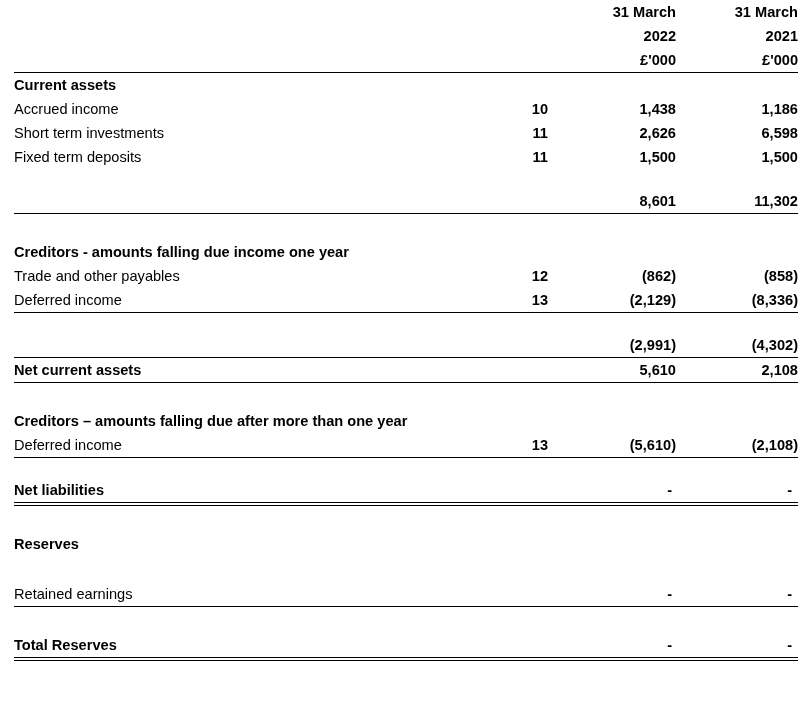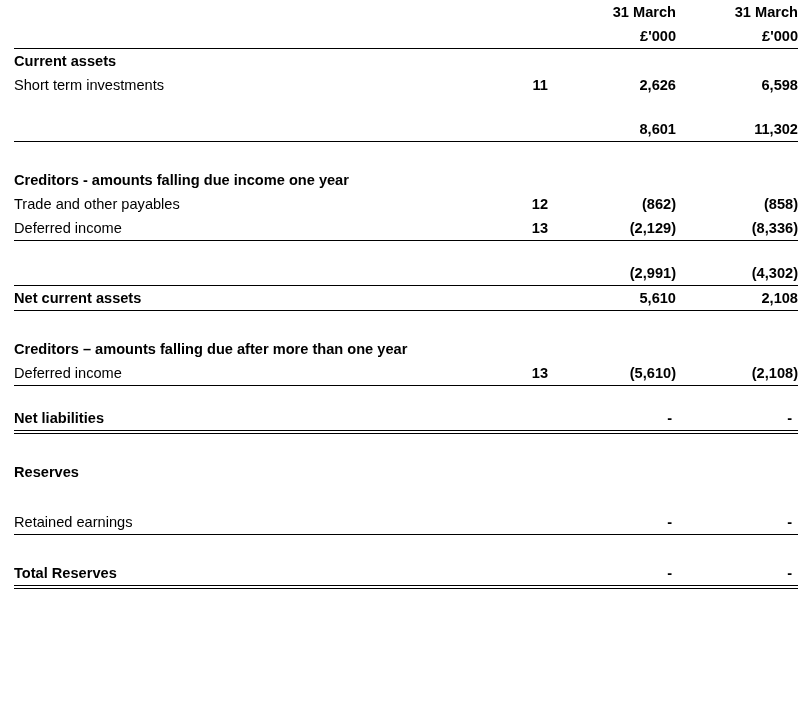--- a/index.html
+++ b/index.html
@@ -73,40 +73,58 @@
         <col class="c-y2">
     </colgroup>
     <tbody>
 
       <tr>
         <td class="label"></td>
         <td class="note"></td>
         <td class="val">31 March</td>
         <td class="val y2">31 March</td>
       </tr>
+      <tr>
+        <td class="label"></td>
+        <td class="note"></td>
+        <td class="val">2022</td>
+        <td class="val y2">2021</td>
+      </tr>
       <tr class="rule-under-all">
         <td class="label"></td>
         <td class="note"></td>
         <td class="val">£'000</td>
         <td class="val y2">£'000</td>
       </tr>
 
       <tr>
         <td class="label b">Current assets</td>
         <td class="note"></td>
         <td class="val"></td>
         <td class="val y2"></td>
       </tr>
 
+      <tr>
+        <td class="label reg">Accrued income</td>
+        <td class="note">10</td>
+        <td class="val">1,438</td>
+        <td class="val y2">1,186</td>
+      </tr>
       <tr>
         <td class="label reg">Short term investments</td>
         <td class="note">11</td>
         <td class="val">2,626</td>
         <td class="val y2">6,598</td>
       </tr>
+      <tr>
+        <td class="label reg">Fixed term deposits</td>
+        <td class="note">11</td>
+        <td class="val">1,500</td>
+        <td class="val y2">1,500</td>
+      </tr>
 
       <tr class="sp-lg">
         <td></td>
           <td></td>
         <td></td>
           <td></td>
       </tr>
 
       <tr class="rule-under-all">
         <td class="label"></td>

